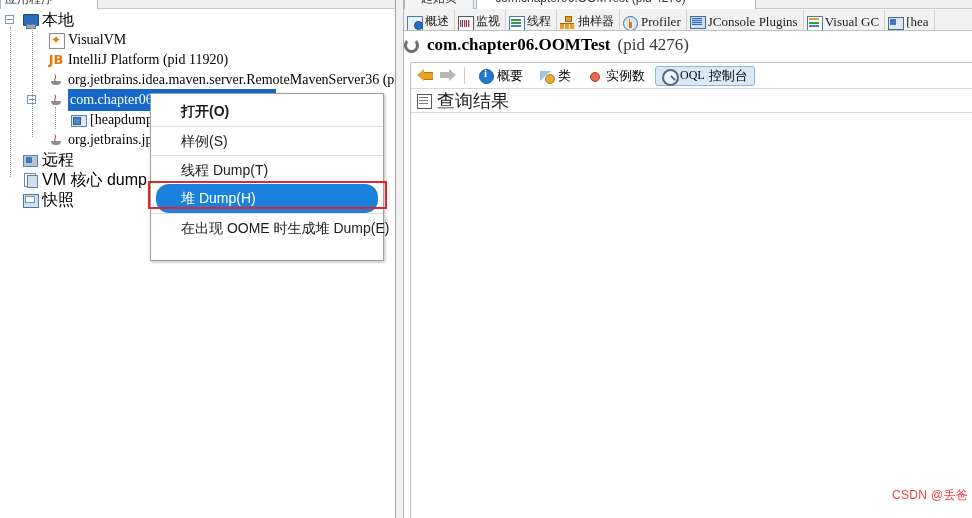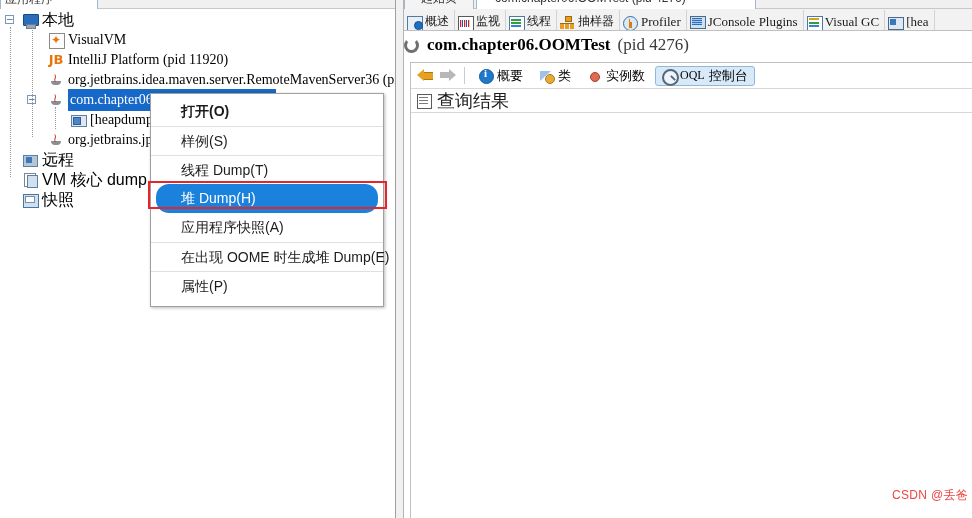--- a/index.html
+++ b/index.html
@@ -156,21 +156,21 @@
 
   
   #ctxmenu {
     position: absolute;
     left: 150px; top: 93px;
     width: 234px;
     background: #ffffff;
     border: 1px solid #a0a0a0;
     box-shadow: 1px 1px 3px rgba(0,0,0,0.28);
     z-index: 40;
-    padding: 3px 0 6px 0;
+    padding: 3px 0 18px 0;
   }
   .mi {
     height: 29px;
     line-height: 29px;
     padding-left: 30px;
     font-family: "Liberation Sans", sans-serif;
     font-size: 14px;
     color: #1c1c1c;
     white-space: nowrap;
     cursor: default;
@@ -504,23 +504,21 @@
       <div class="guide" style="left:10px;top:18px;height:150px;"></div>
       <div class="guide" style="left:32px;top:18px;height:110px;"></div>
       <div class="guide" style="left:55px;top:98px;height:22px;"></div>
     </div>
 
     <div id="ctxmenu">
       <div class="mi bold">打开(O)</div>
       <div class="mi sep">样例(S)</div>
       <div class="mi sep">线程 Dump(T)</div>
       <div class="mi hl">堆 Dump(H)</div>
-      <div class="mi">应用程序快照(A)</div>
       <div class="mi sep">在出现 OOME 时生成堆 Dump(E)</div>
-      <div class="mi sep">属性(P)</div>
     </div>
     <div id="menu-redbox"></div>
   </div>
 
   <div id="splitter"></div>
 
   <div id="right-panel">
 
     <div id="right-tabstrip">
       <div id="right-tab-active">起始页</div>

